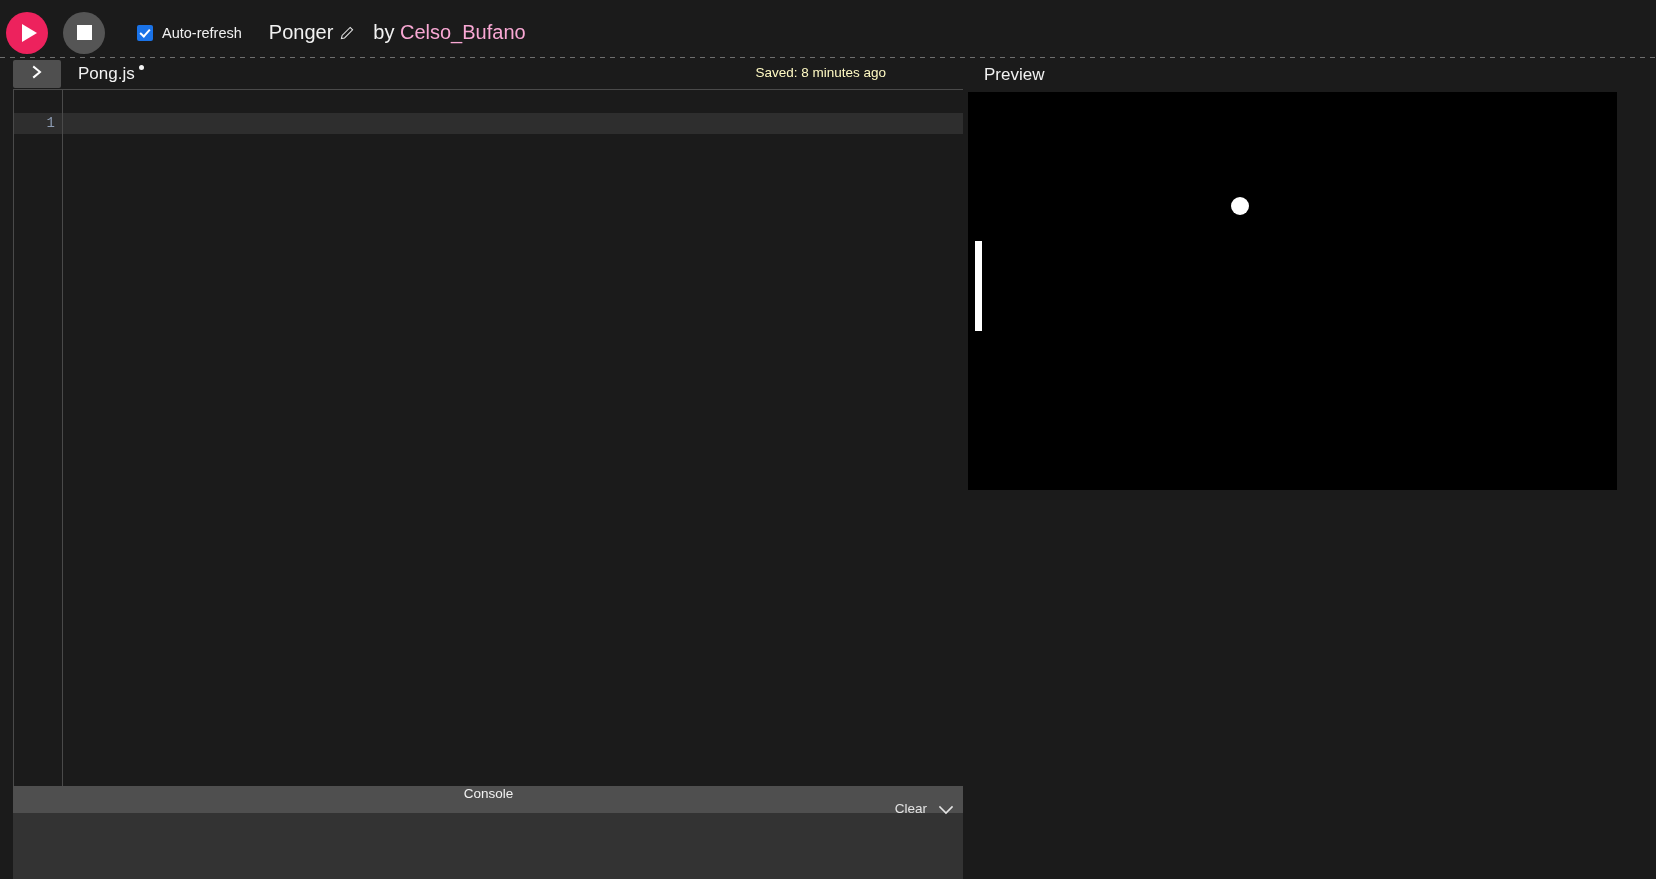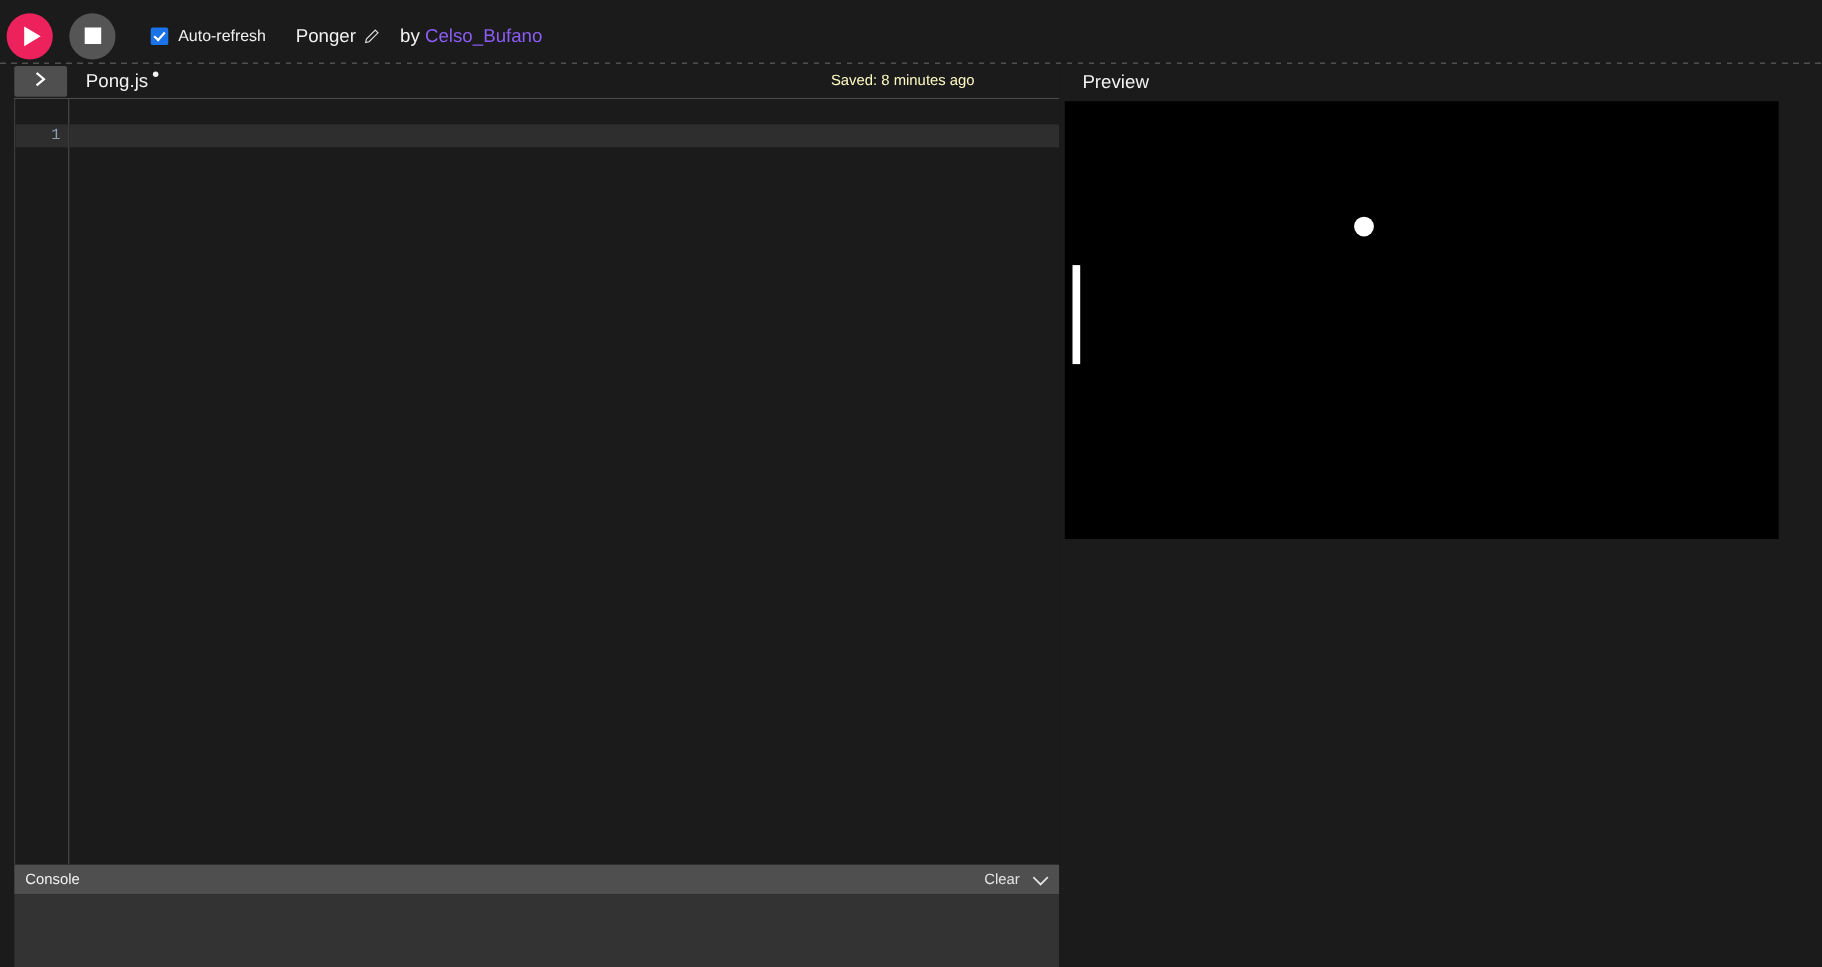--- a/index.html
+++ b/index.html
@@ -75,34 +75,34 @@
     color: #f0f0f0;
     font-size: 14.5px;
     margin-left: 9px;
     white-space: nowrap;
   }
 
   #sketch-meta {
     display: flex;
     align-items: center;
     margin-left: 27px;
-    font-size: 17px;
+    font-size: 20px;
     white-space: nowrap;
   }
   #sketch-name { color: #f2f2f2; }
   #edit-pencil-icon {
     margin-left: 7px;
     display: flex;
     align-items: center;
   }
   #byline {
     margin-left: 19px;
     color: #f2f2f2;
   }
-  #author-name { color: #8b5cf6; }
+  #author-name { color: #f9a8d4; }
 
   
   #toolbar-divider {
     position: absolute;
     left: 0; top: 57px;
     width: 1656px; height: 1px;
     background-image: repeating-linear-gradient(
       to right, #6e6e6e 0px, #6e6e6e 5px, transparent 5px, transparent 10px);
   }
 
@@ -207,20 +207,21 @@
     left: 13px; top: 728px;
     width: 950px; height: 151px;
     background: #1b1b1b;
   }
   #console-header {
     height: 27px;
     background: #4f4f4f;
     display: flex;
     align-items: center;
     padding: 0 9px 0 10px;
+    flex-direction: column;
   }
   #console-title {
     color: #f2f2f2;
     font-size: 13.5px;
   }
   #console-header-actions {
     margin-left: auto;
     display: flex;
     align-items: flex-end;
     gap: 11px;

